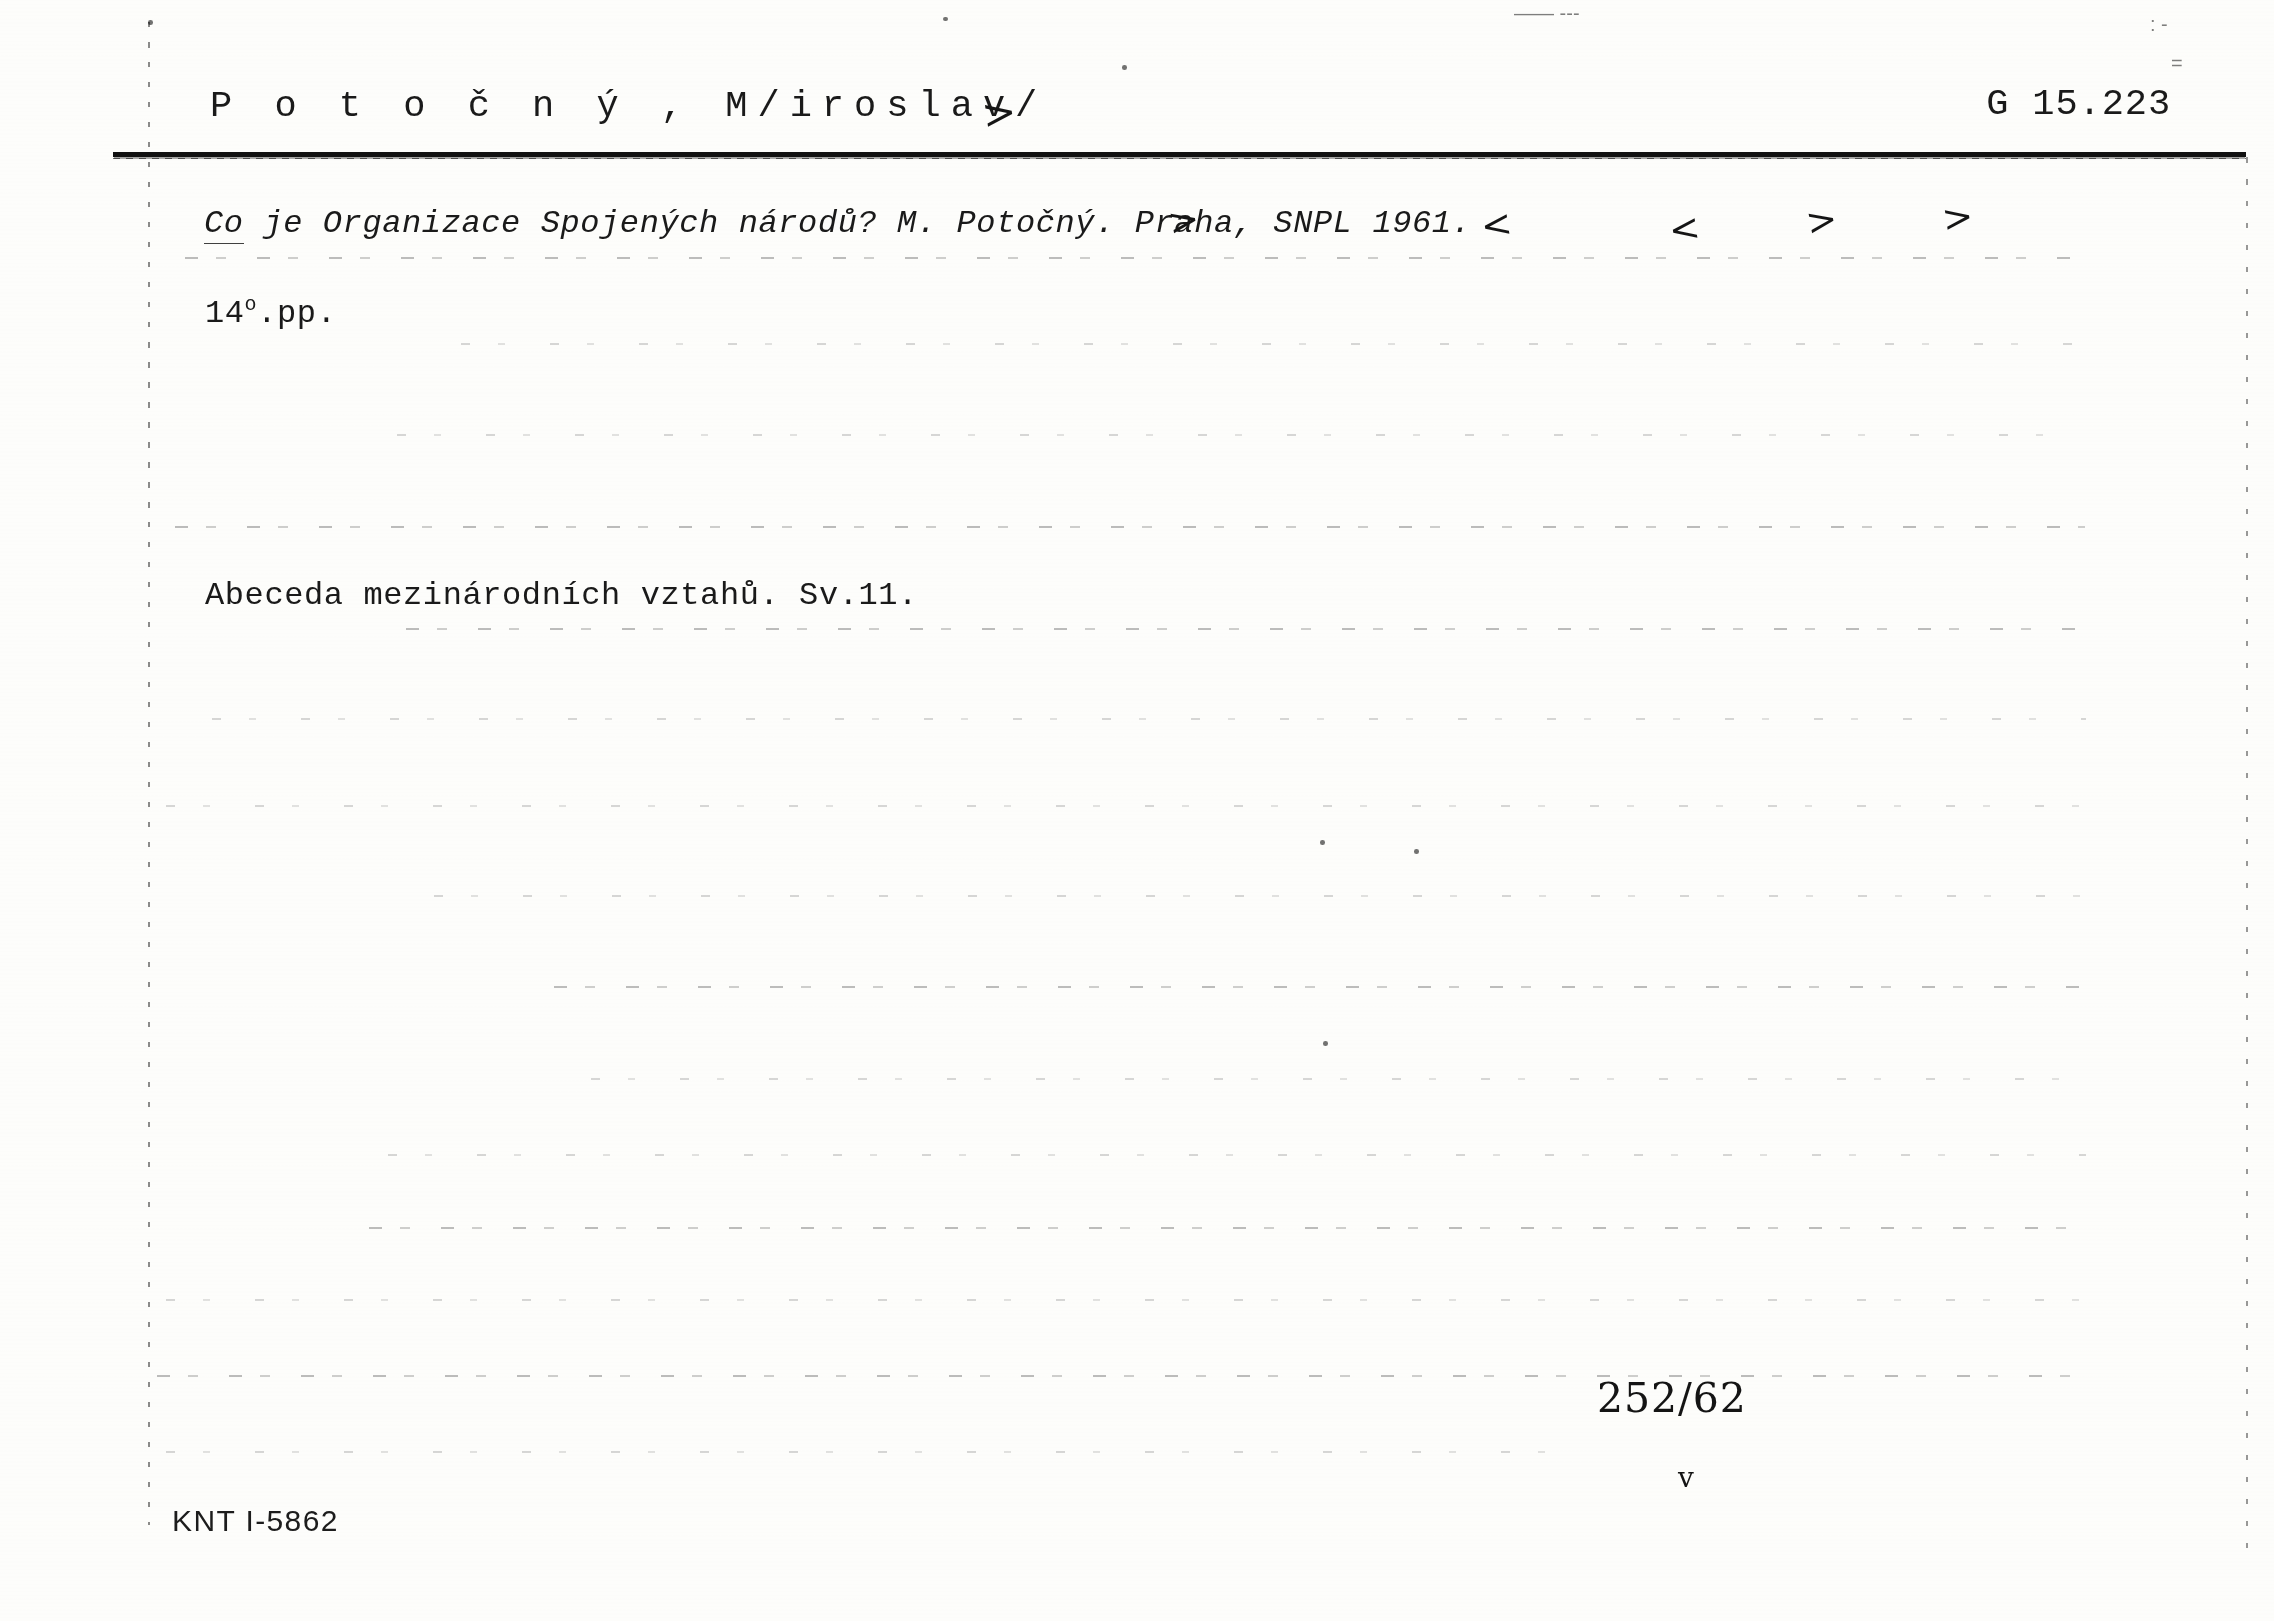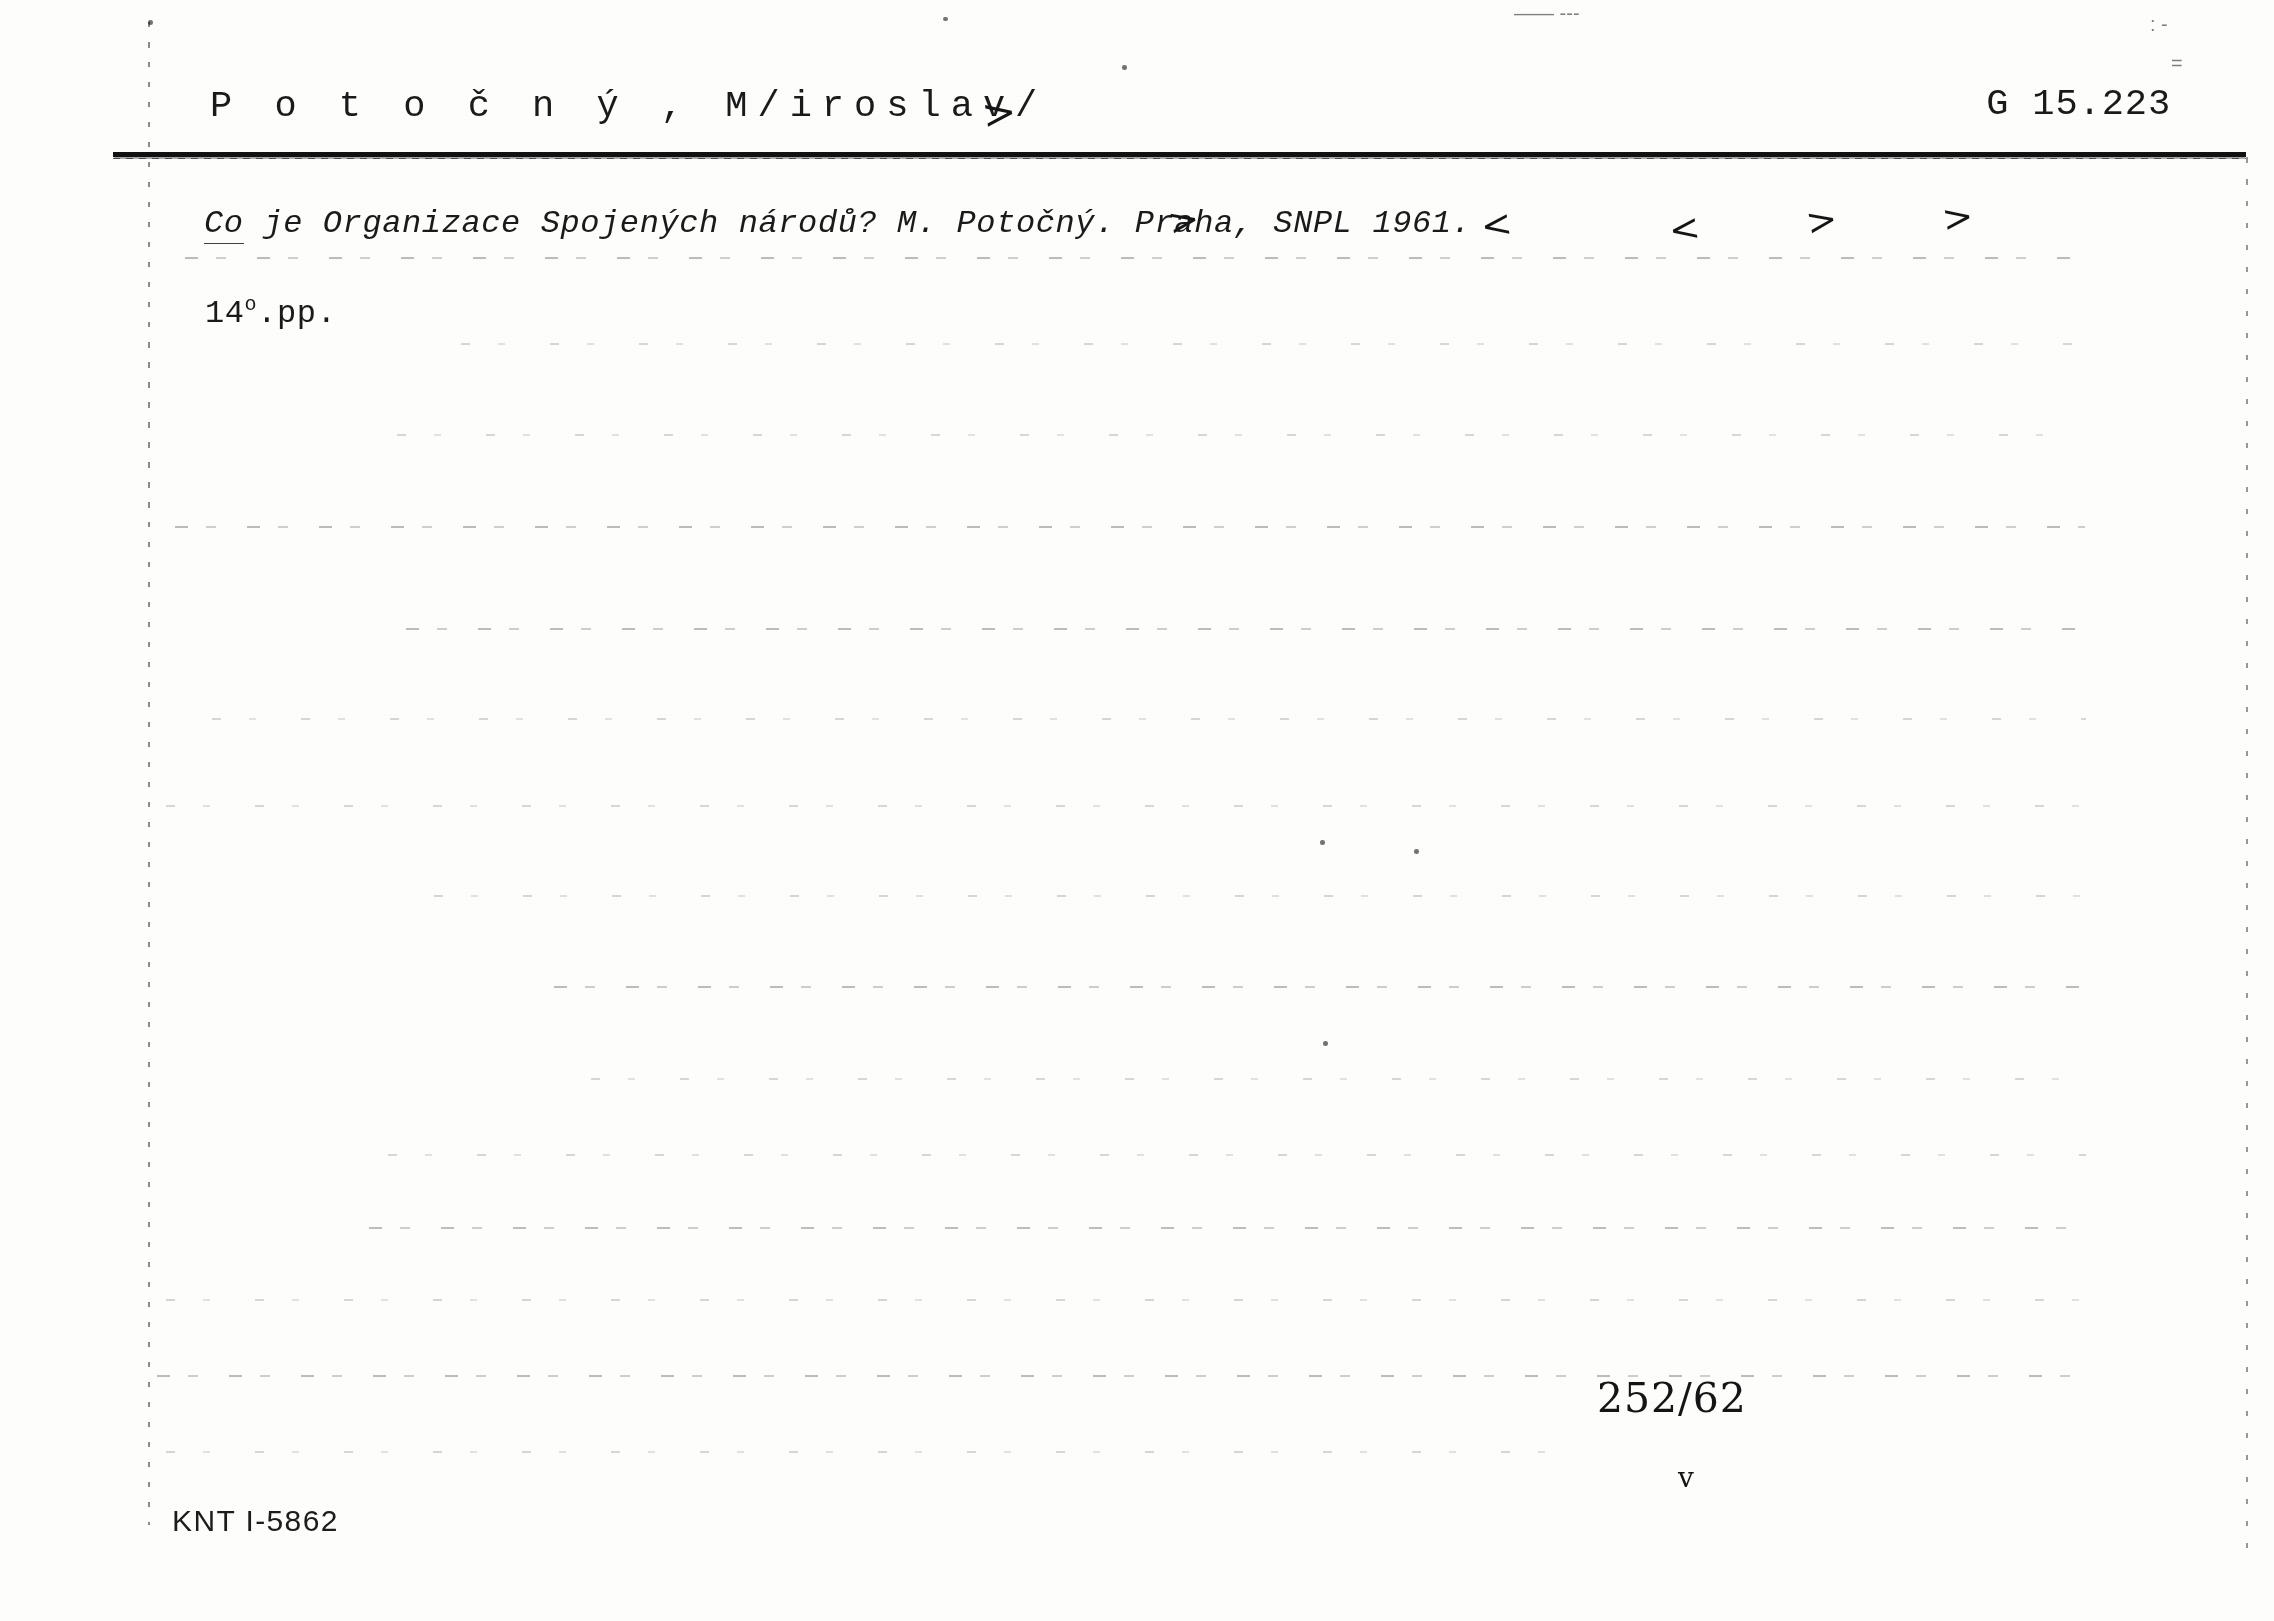--- a/index.html
+++ b/index.html
@@ -200,20 +200,21 @@
   <div class="margin-right"></div>
 
   <div class="typed title-l1">
     <span class="underline-soft">Co</span><span> je Organizace Spojených národů? M. Potočný. Praha, SNPL 1961.</span>
   </div>
 
   <div class="typed title-l2">
     <span>14</span><sup class="deg">o</sup><span>.pp.</span>
   </div>
 
+  <div class="typed series">Abeceda mezinárodních vztahů. Sv.11.</div>
 
   <div class="hand caret-1">&gt;</div>
   <div class="hand caret-2">&gt;</div>
   <div class="hand caret-3">&gt;</div>
   <div class="hand caret-4">&gt;</div>
   <div class="hand caret-5">&gt;</div>
   <div class="hand caret-6">&gt;</div>
 
   <div class="acc-number">252/62</div>
   <div class="acc-check">v</div>

